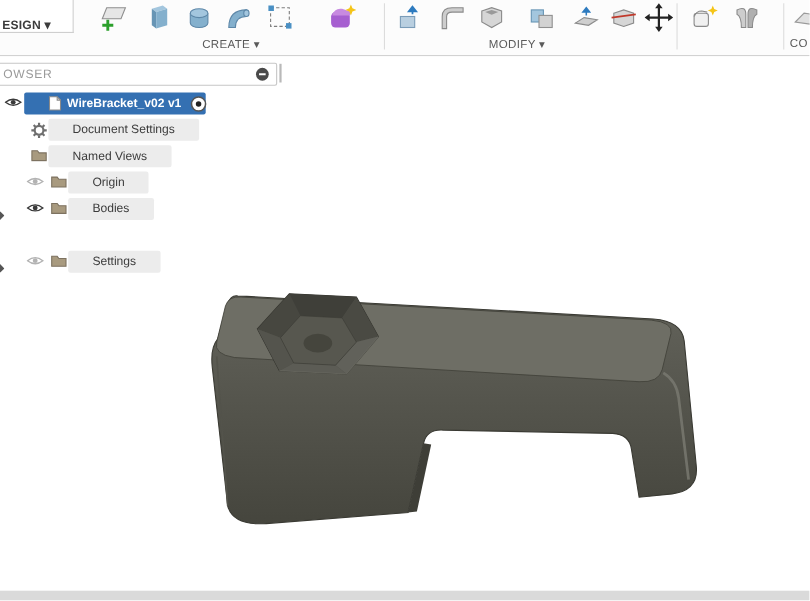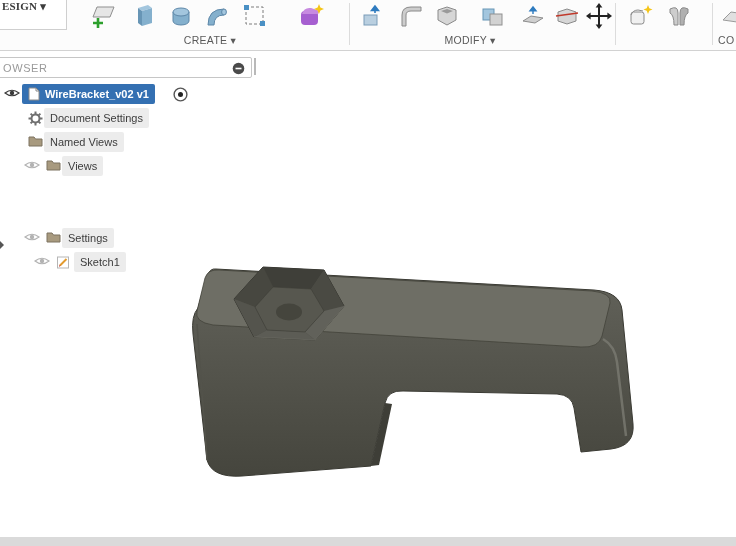--- a/index.html
+++ b/index.html
@@ -4,35 +4,35 @@
 <style>
   html,body{margin:0;padding:0;}
   body{
     width:736px;height:546px;position:relative;overflow:hidden;
     background:#ffffff;
     font-family:"Liberation Sans", sans-serif;
     -webkit-font-smoothing:antialiased;
   }
   
   .toolbar{position:absolute;left:0;top:0;width:736px;height:50px;background:#fcfcfc;border-bottom:1px solid #d2d2d2;}
-  .workspace-box{position:absolute;left:0;top:0;width:66px;height:29px;background:#ffffff;border-right:1px solid #cfcfcf;border-bottom:1px solid #cfcfcf;display:flex;align-items:flex-start;font-family:Liberation Serif, serif;}
+  .workspace-box{position:absolute;left:0;top:0;width:66px;height:29px;background:#ffffff;border-right:1px solid #cfcfcf;border-bottom:1px solid #cfcfcf;display:flex;align-items:flex-end;}
   .workspace-box span{font-size:11px;color:#3c3c3c;font-weight:bold;padding-left:2px;letter-spacing:.2px;}
   .tb-icon{position:absolute;top:1px;width:30px;height:30px;border:none;background:transparent;padding:1px;cursor:pointer;}
   .tb-icon svg{display:block;}
   .tb-sep{position:absolute;top:3px;width:1px;height:42px;background:#dcdcdc;}
   .tb-label{position:absolute;top:34px;height:14px;font-size:10.5px;color:#5a5a5a;text-align:center;letter-spacing:.3px;cursor:pointer;}
   
   .browser-header{position:absolute;left:-6px;top:57px;width:256px;height:19px;background:#ffffff;border:1px solid #c6c6c6;border-radius:2px;display:flex;align-items:center;}
   .browser-title{font-size:11px;color:#9a9a9a;letter-spacing:.6px;padding-left:8px;flex:1;}
   .collapse-icon{position:absolute;right:6px;top:3px;width:13px;height:13px;cursor:pointer;}
   .panel-handle{position:absolute;left:254px;top:58px;width:2px;height:17px;background:#b9b9b9;cursor:col-resize;}
   
   .tree{position:absolute;left:0;top:0;width:260px;height:300px;}
   .row{position:absolute;left:0;height:22px;width:260px;}
-  .pill{position:absolute;top:0;height:20px;display:inline-flex;align-items:center;background:#ececec;border-radius:2px;padding:0 6px;font-size:11px;color:#3c3c3c;white-space:nowrap;cursor:pointer;}
+  .pill{position:absolute;top:0;height:20px;display:inline-flex;align-items:center;background:#ececec;border-radius:2px;padding:0 22px;font-size:11px;color:#3c3c3c;white-space:nowrap;cursor:pointer;}
   .pill.selected{background:#3470b2;color:#ffffff;font-weight:bold;}
   .pill .ic{display:inline-flex;margin-right:5px;}
   .t-ic{position:absolute;top:3px;display:inline-flex;cursor:pointer;}
   .t-ic.dec{cursor:default;}
   .edge-mark{position:absolute;left:0;top:7px;width:4px;height:8px;}
   
   .viewport{position:absolute;left:140px;top:240px;width:520px;height:300px;cursor:default;}
   .bottom-strip{position:absolute;left:0;bottom:0;width:736px;height:9px;background:#dadada;}
 </style>
 </head>
@@ -235,24 +235,45 @@
           <path d="M1 6 Q8 0.5 15 6 Q8 11.5 1 6 Z" fill="none" stroke="#b3b3b3" stroke-width="1.2"></path>
           <circle cx="8" cy="6" r="2.2" fill="#b3b3b3"></circle>
         </svg>
     </span>
     <span class="t-ic dec" style="left:46px">
       <svg width="15" height="12" viewBox="0 0 15 12">
           <path d="M1 2 L6 2 L7.5 4 L14 4 L14 11 L1 11 Z" fill="#a89a7f" stroke="#7d7260"></path>
         </svg>
     </span>
     <div class="pill" style="left:62px">
-      <span>Views</span>
-    </div>
-  </div>
-
+      <span>Origin</span>
+    </div>
+  </div>
+
+  <div class="row" style="top:180px">
+    <span class="edge-mark">
+      <svg width="4" height="8" viewBox="0 0 4 8">
+          <polygon points="0,0 4,4 0,8" fill="#555"></polygon>
+        </svg>
+    </span>
+    <span class="t-ic" style="left:24px">
+      <svg width="16" height="12" viewBox="0 0 16 12">
+          <path d="M1 6 Q8 0.5 15 6 Q8 11.5 1 6 Z" fill="none" stroke="#3a3a3a" stroke-width="1.2"></path>
+          <circle cx="8" cy="6" r="2.2" fill="#3a3a3a"></circle>
+        </svg>
+    </span>
+    <span class="t-ic dec" style="left:46px">
+      <svg width="15" height="12" viewBox="0 0 15 12">
+          <path d="M1 2 L6 2 L7.5 4 L14 4 L14 11 L1 11 Z" fill="#a89a7f" stroke="#7d7260"></path>
+        </svg>
+    </span>
+    <div class="pill" style="left:62px">
+      <span>Bodies</span>
+    </div>
+  </div>
 
 
   <div class="row" style="top:228px">
     <span class="edge-mark">
       <svg width="4" height="8" viewBox="0 0 4 8">
           <polygon points="0,0 4,4 0,8" fill="#555"></polygon>
         </svg>
     </span>
     <span class="t-ic" style="left:24px">
       <svg width="16" height="12" viewBox="0 0 16 12">
@@ -263,38 +284,20 @@
     <span class="t-ic dec" style="left:46px">
       <svg width="15" height="12" viewBox="0 0 15 12">
           <path d="M1 2 L6 2 L7.5 4 L14 4 L14 11 L1 11 Z" fill="#a89a7f" stroke="#7d7260"></path>
         </svg>
     </span>
     <div class="pill" style="left:62px">
       <span>Settings</span>
     </div>
   </div>
 
-  <div class="row" style="top:252px">
-    <span class="t-ic" style="left:34px">
-      <svg width="16" height="12" viewBox="0 0 16 12">
-          <path d="M1 6 Q8 0.5 15 6 Q8 11.5 1 6 Z" fill="none" stroke="#b3b3b3" stroke-width="1.2"></path>
-          <circle cx="8" cy="6" r="2.2" fill="#b3b3b3"></circle>
-        </svg>
-    </span>
-    <span class="t-ic dec" style="left:56px">
-      <svg width="14" height="14" viewBox="0 0 14 14">
-          <rect x="1.5" y="2" width="11" height="11" fill="#ffffff" stroke="#b5b5b5"></rect>
-          <path d="M4 10.5 L10.5 4" stroke="#e29a2e" stroke-width="2"></path>
-          <path d="M3 12 L4.6 10.8 L3.6 9.8 Z" fill="#c0392b"></path>
-        </svg>
-    </span>
-    <div class="pill" style="left:74px">
-      <span>Sketch1</span>
-    </div>
-  </div>
 </div>
 
 <svg class="viewport" viewBox="140 240 520 300">
   <defs>
     <linearGradient id="gradFront" gradientUnits="userSpaceOnUse" x1="0" y1="270" x2="0" y2="478">
       <stop offset="0" stop-color="#63635b"></stop>
       <stop offset="0.45" stop-color="#55554d"></stop>
       <stop offset="1" stop-color="#45453d"></stop>
     </linearGradient>
   </defs>

